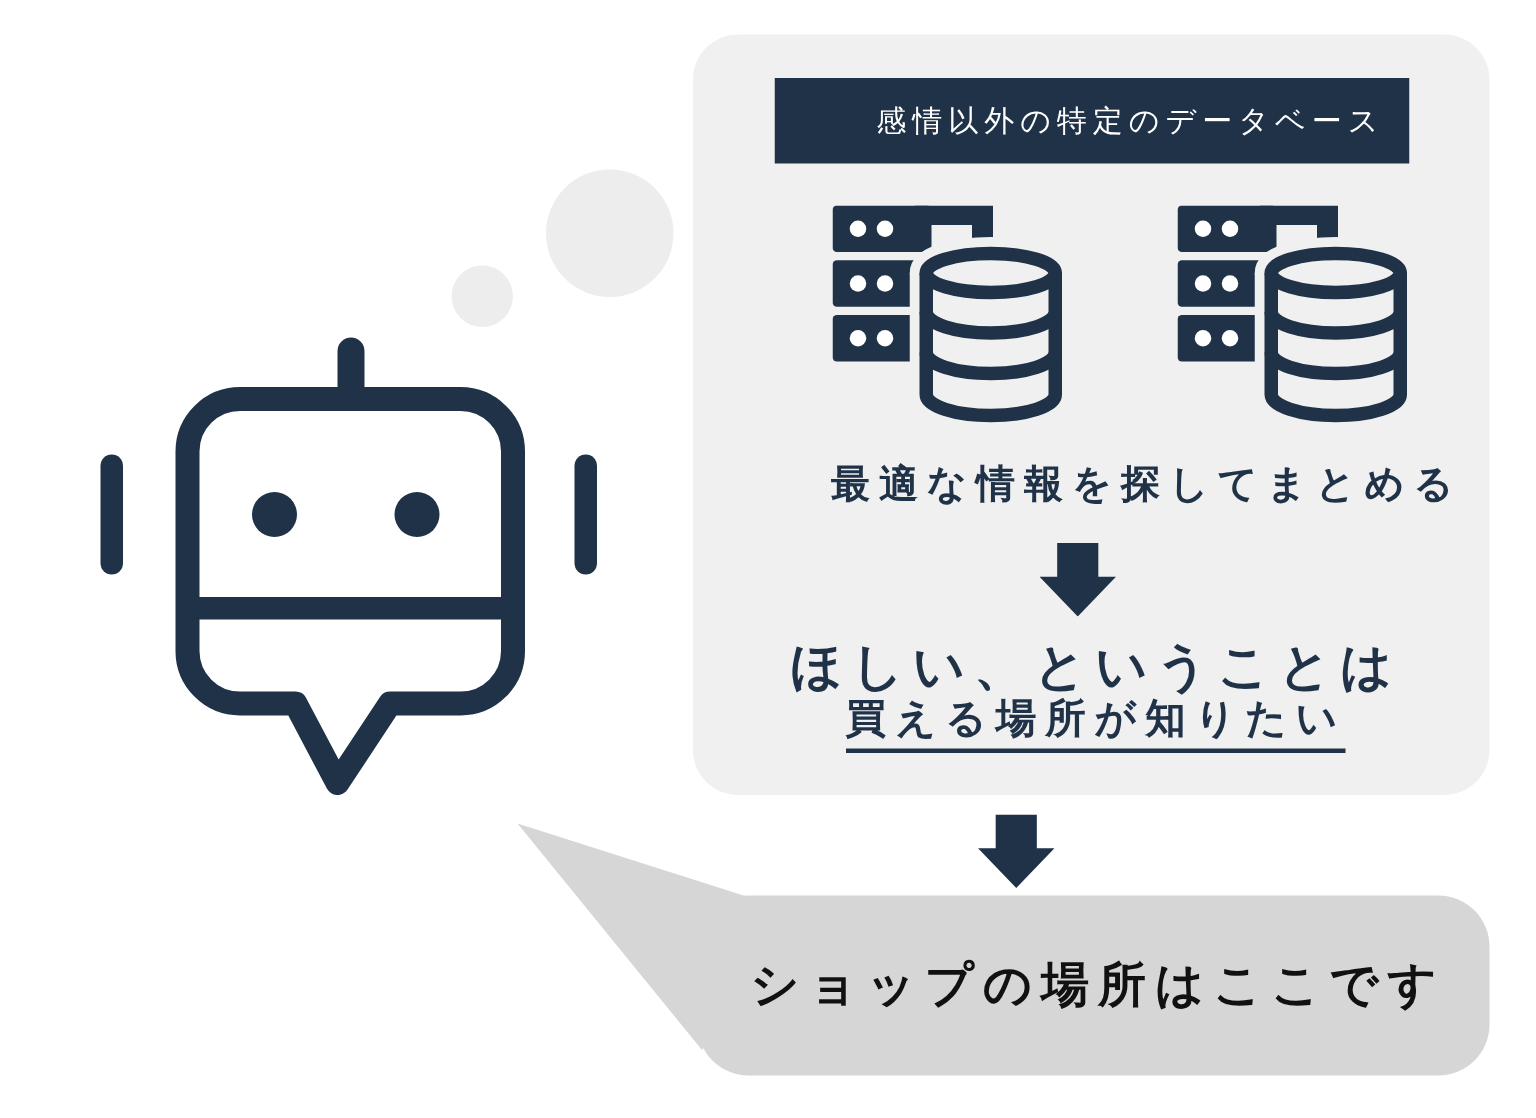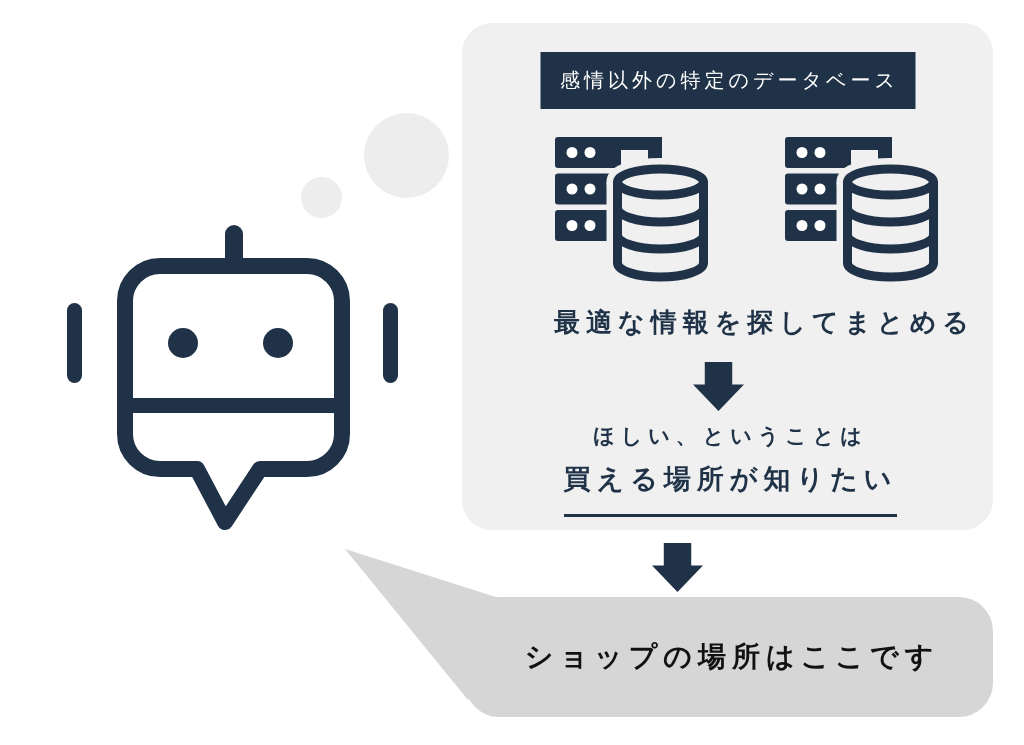--- a/index.html
+++ b/index.html
@@ -23,48 +23,48 @@
   .ai-badge .line2{font-size:46px;font-weight:bold;letter-spacing:2px;margin-top:2px;}
   
   .panel{
     position:absolute;left:462px;top:23px;width:531px;height:507px;
     background:#f0f0f0;border-radius:30px;
   }
   .panel-header{
     position:absolute;top:29px;left:50%;transform:translateX(-50%);
     width:375px;height:57px;background:#1f3247;color:#ffffff;
     display:flex;align-items:center;justify-content:center;
-    font-size:20px;font-weight:500;letter-spacing:4px;text-indent:4px;white-space:nowrap;
+    font-size:20px;font-weight:500;letter-spacing:4px;text-indent:4px;white-space:nowrap;padding-left:48px;
   }
   .db-icon{position:absolute;top:114px;width:153px;height:148px;}
   .db-icon.left{left:93px;}
   .db-icon.right{left:323px;}
   .panel-caption{
     position:absolute;top:282px;width:100%;text-align:center;
     color:#1f3247;font-size:26px;font-weight:bold;letter-spacing:6px;text-indent:6px;white-space:nowrap;margin-left:34px;
   }
   .arrow1{position:absolute;left:231px;top:339px;width:51px;height:49px;}
   .panel-line1{
     position:absolute;top:399px;width:100%;text-align:center;
-    color:#1f3247;font-size:21px;font-weight:bold;letter-spacing:6px;text-indent:6px;white-space:nowrap;
+    color:#1f3247;font-size:34px;font-weight:bold;letter-spacing:6px;text-indent:6px;white-space:nowrap;
   }
   .panel-line2{
     position:absolute;top:438px;width:100%;text-align:center;
     color:#1f3247;font-size:27px;font-weight:bold;letter-spacing:6px;text-indent:6px;white-space:nowrap;
   }
-  .panel-line2 .underline{border-bottom:3px solid #1f3247;padding-bottom:20px;}
+  .panel-line2 .underline{border-bottom:3px solid #1f3247;padding-bottom:5px;}
   
   .arrow2{position:absolute;left:652px;top:543px;width:51px;height:49px;}
   
   .bubble-tail{position:absolute;left:340px;top:544px;width:200px;height:160px;}
   .speech-bubble{
     position:absolute;left:465px;top:597px;width:528px;height:120px;
     background:#d6d6d6;border-radius:34px;
     display:flex;align-items:center;justify-content:center;
-    color:#111111;font-size:28px;font-weight:bold;letter-spacing:6px;text-indent:6px;white-space:nowrap;
+    color:#111111;font-size:32px;font-weight:bold;letter-spacing:6px;text-indent:6px;white-space:nowrap;
   }
 </style>
 </head>
 <body>
 
 <div class="stage">
 
   <div class="thought small"></div>
   <div class="thought large"></div>
 

